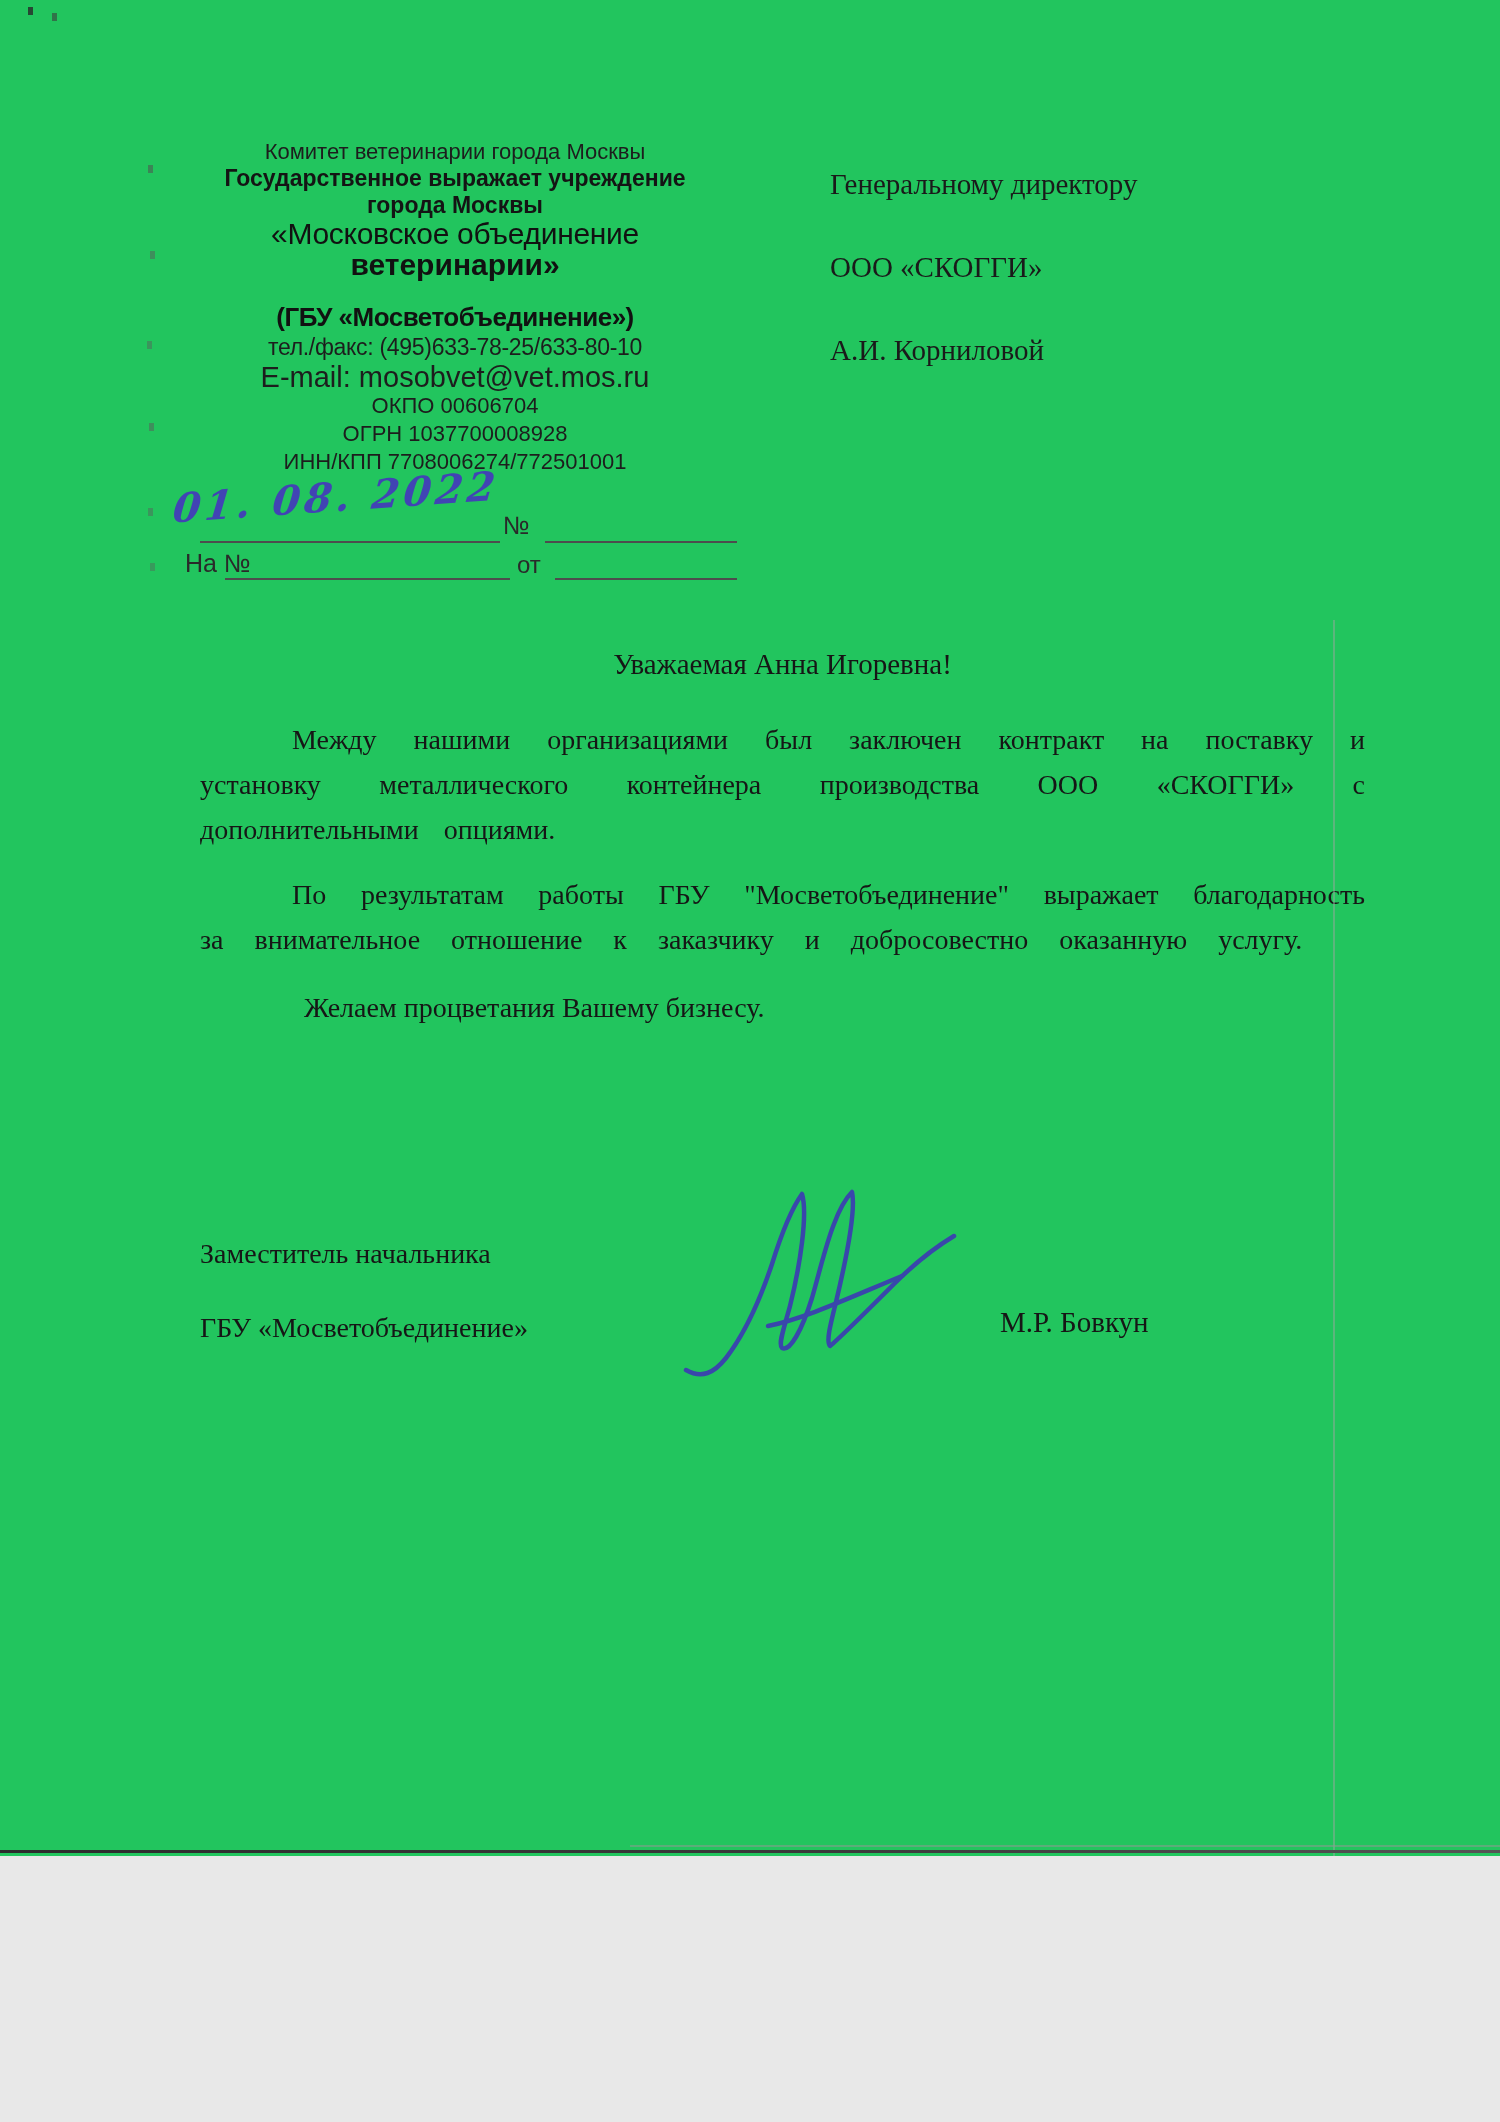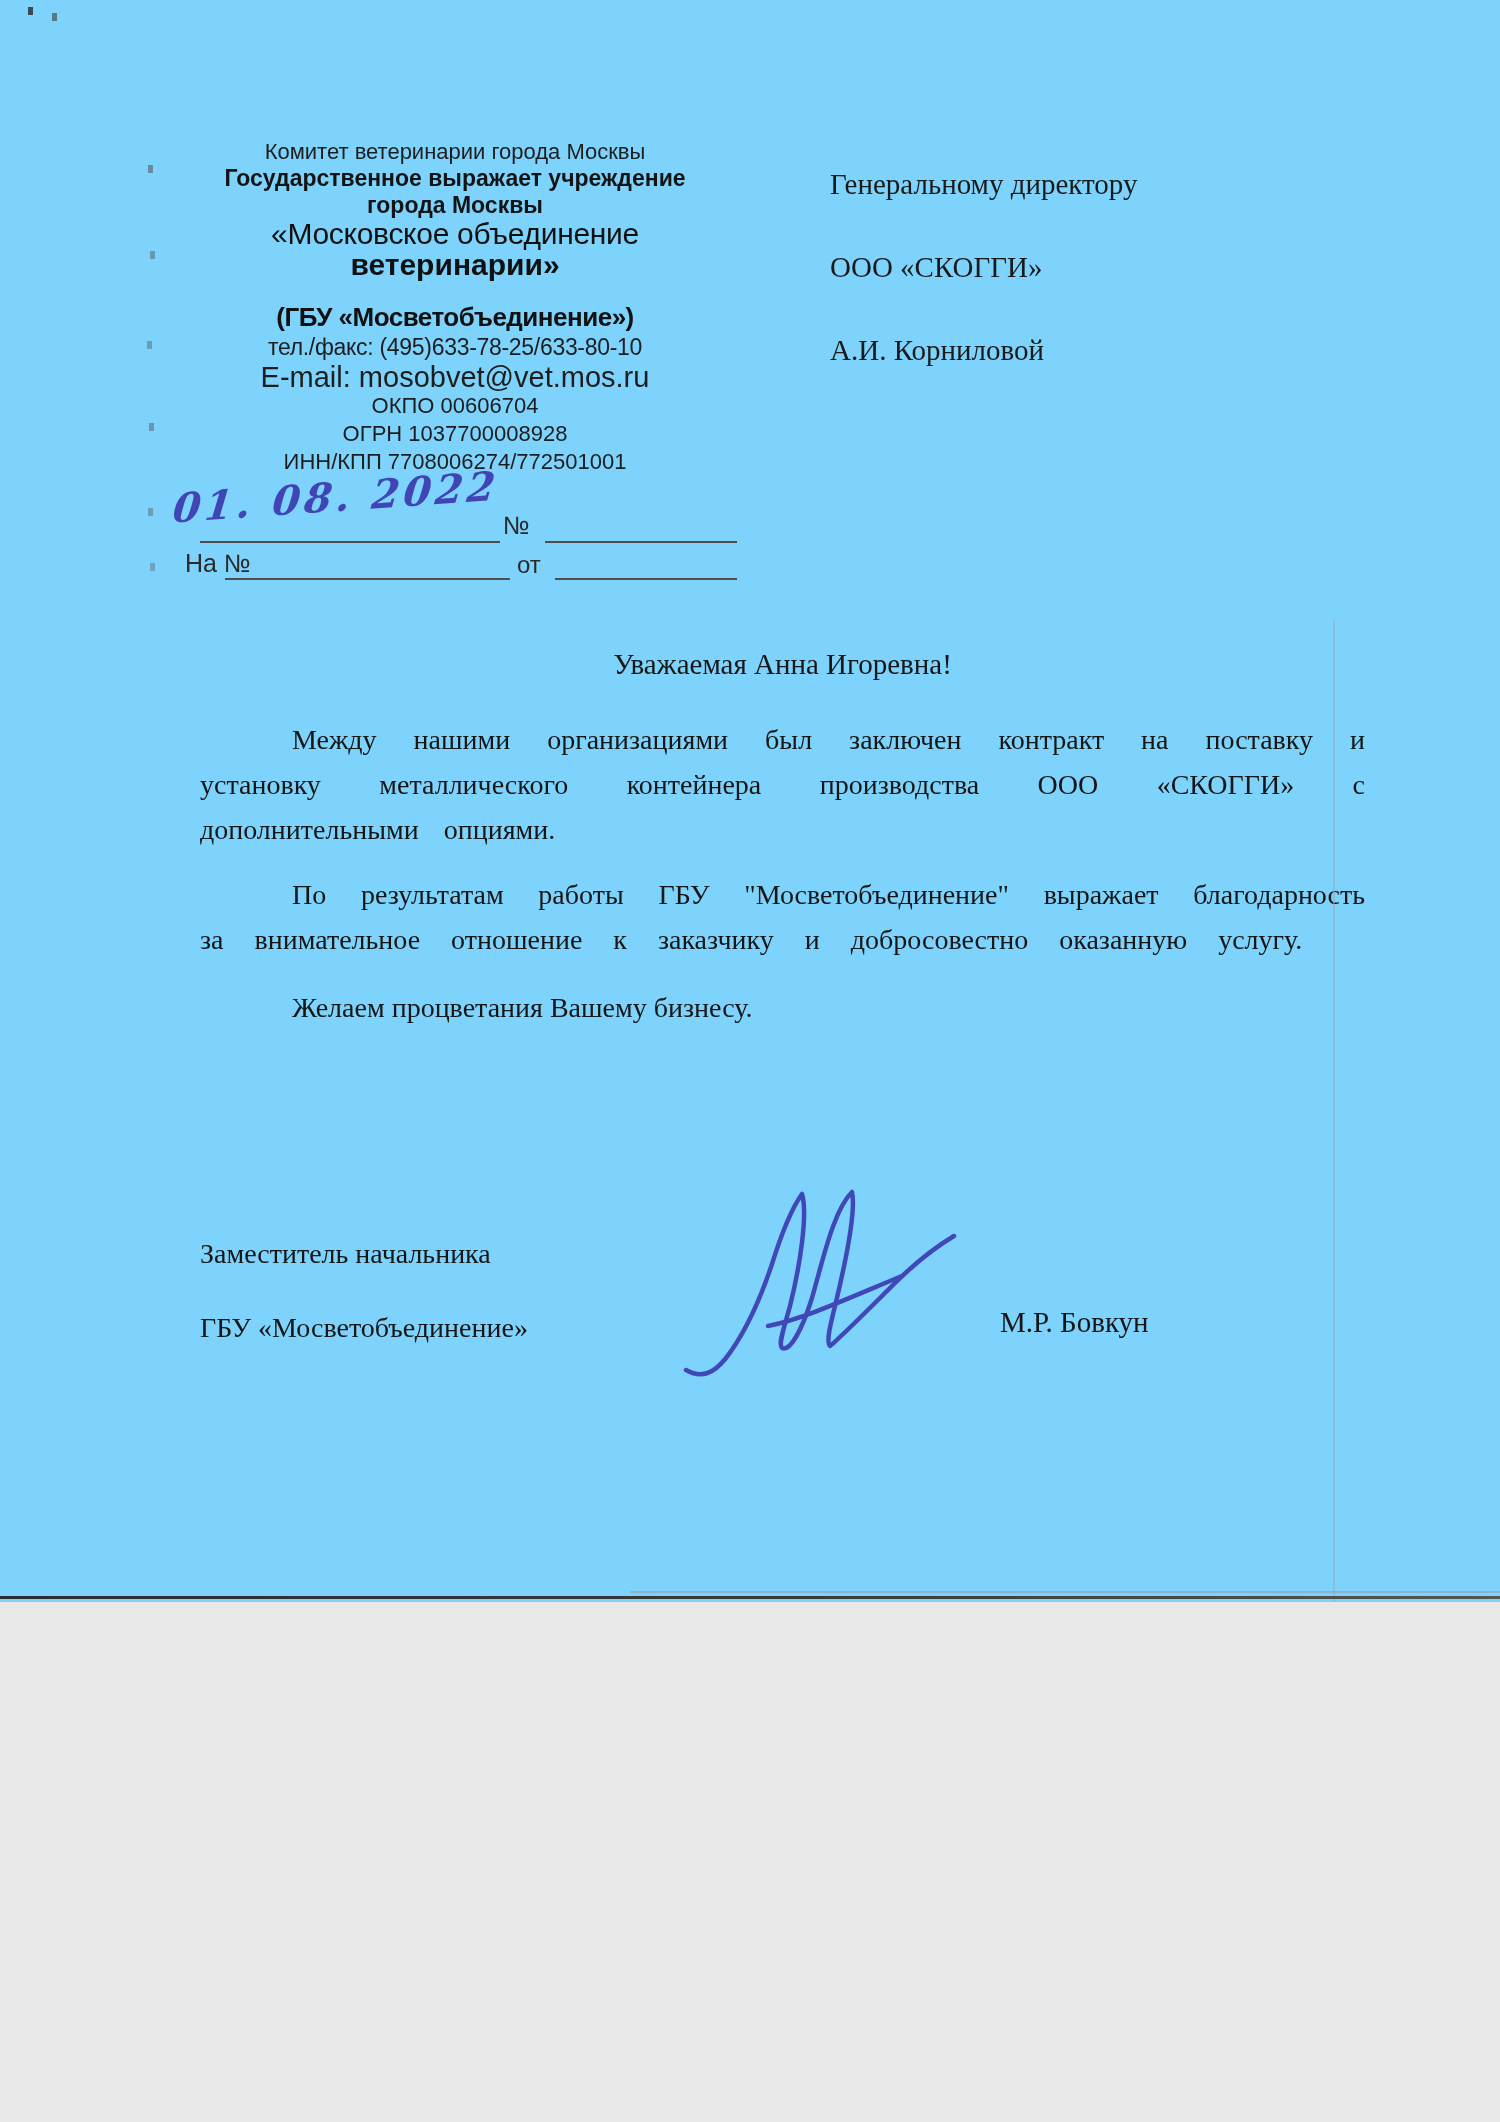--- a/index.html
+++ b/index.html
@@ -1,20 +1,20 @@
 <!DOCTYPE html>
 <html><head>
 <meta charset="utf-8">
 <style>
   html,body { margin:0; padding:0; background:#e8e8e8; }
   .page {
     position:relative;
-    width:1500px; height:1602px;
+    width:1500px; height:1856px;
     margin:0 auto;
-    background:#7dd3fc;
+    background:#22c55e;
     overflow:hidden;
     font-family:"Liberation Serif", serif;
     color:#1f1f1f;
   }
 
   
   .letterhead {
     position:absolute; left:205px; top:138px; width:500px;
     text-align:center;
     font-family:"Liberation Sans", sans-serif;
@@ -56,21 +56,21 @@
                font-size:29px; color:#1a1a1a; }
   .recipient div { margin-bottom:50px; }
 
   
   .letter-body { position:absolute; left:200px; top:640px; width:1165px; }
   .salutation { text-align:center; font-size:29px; margin:8px 0 36px 0; color:#161616; }
   .para { font-size:28px; line-height:45px; text-align:justify;
           text-indent:92px; margin:0 0 20px 0; color:#161616; }
   .para-2 { word-spacing:24px; margin-bottom:23px; }
   .para-1 { word-spacing:18px; }
-  .para-3 { text-align:left; margin:0; }
+  .para-3 { text-align:left; margin:12px; }
 
   
   .sig-position { position:absolute; left:200px; top:1238px; font-size:28px; color:#161616; }
   .sig-org      { position:absolute; left:200px; top:1312px; font-size:28px; color:#161616; }
   .sig-name     { position:absolute; left:1000px; top:1306px; font-size:29px; color:#161616; }
   .sig-ink { position:absolute; left:672px; top:1178px; width:320px; height:210px; }
 
   
   .scan-vline { position:absolute; left:1333px; top:620px; width:2px; height:1502px;
                 background:rgba(165,165,165,0.45); }

